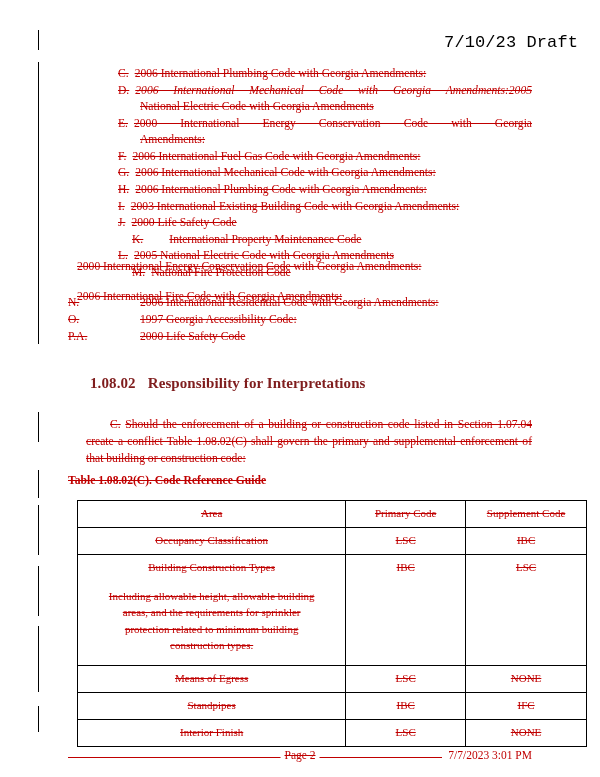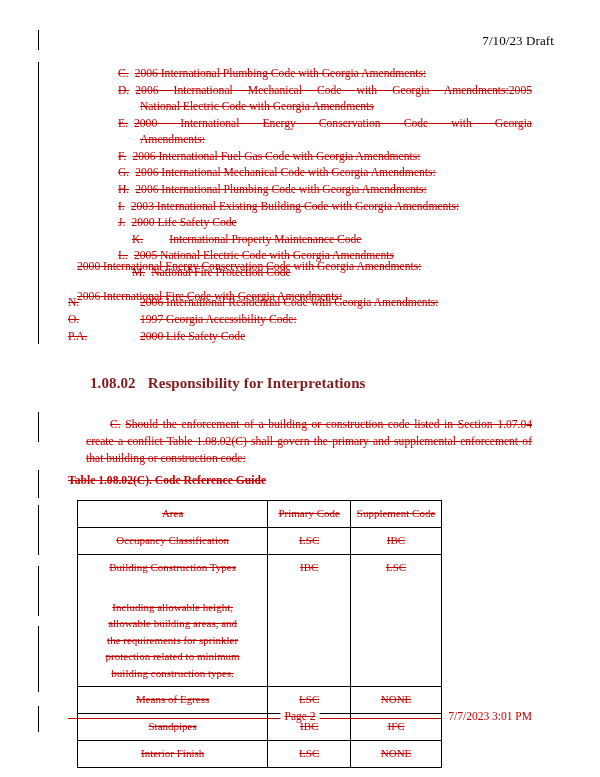--- a/index.html
+++ b/index.html
@@ -24,23 +24,23 @@
   
   .change-bar {
     position: absolute;
     left: 38px;
     width: 1px;
     background: #000000;
   }
   .header-date {
     position: absolute;
     top: 33px;
-    right: 46px;
-    font-size: 13px;
-    font-family: Liberation Serif, serif;
+    right: 22px;
+    font-size: 17px;
+    font-family: Liberation Mono, monospace;
     color: #000000;
     letter-spacing: 0.1px;
   }
   .strike-red {
     color: #c00000;
     text-decoration: line-through;
     text-decoration-color: #c00000;
   }
   .list-block {
     position: absolute;
@@ -129,21 +129,21 @@
     position: absolute;
     left: 68px;
     top: 474px;
     font-size: 11.6px;
     font-weight: bold;
   }
   table.codetable {
     position: absolute;
     left: 77px;
     top: 500px;
-    width: 365px;
+    width: 510px;
     border-collapse: collapse;
     font-size: 11px;
   }
   table.codetable td {
     border: 1px solid #000000;
     padding: 5px 4px;
     text-align: center;
     vertical-align: middle;
     color: #c00000;
     text-decoration: line-through;
@@ -158,28 +158,28 @@
   }
   table.codetable td.col-supp {
     width: 105px;
   }
   table.codetable td.tall {
     height: 100px;
     vertical-align: top;
   }
   table.codetable td.tall .sub {
     display: block;
-    margin-top: 23px;
+    margin-top: 12px;
     padding: 0 22px;
     line-height: 1.5;
   }
   .footer {
     position: absolute;
     left: 68px;
-    top: 705px;
+    top: 744px;
     width: 464px;
     height: 28px;
   }
   .footer-rule {
     position: absolute;
     left: 0;
     top: 13px;
     width: 464px;
     border-top: 1px solid #c00000;
   }
@@ -224,21 +224,21 @@
   <div class="header-date">7/10/23 Draft</div>
 
   <div class="list-block">
     <div class="li">
       <span class="lbl strike-red">C.</span>
       <span class="txt strike-red" style="padding-left:6px;">2006 International Plumbing Code with Georgia Amendments:</span>
     </div>
 
     <div class="li just">
       <span class="lbl strike-red">D.</span>
-      <span class="txt strike-red" style="padding-left:6px;">2006 International Mechanical Code with Georgia Amendments:2005</span>
+      <span class="txt strike-red" style="padding-left:6px;font-style:italic;">2006 International Mechanical Code with Georgia Amendments:2005</span>
     </div>
     <div class="indent-cont strike-red">National Electric Code with Georgia Amendments</div>
 
     <div class="li just">
       <span class="lbl strike-red">E.</span>
       <span class="txt strike-red" style="padding-left:6px;">2000 International Energy Conservation Code with Georgia</span>
     </div>
     <div class="indent-cont strike-red">Amendments:</div>
 
     <div class="li">

